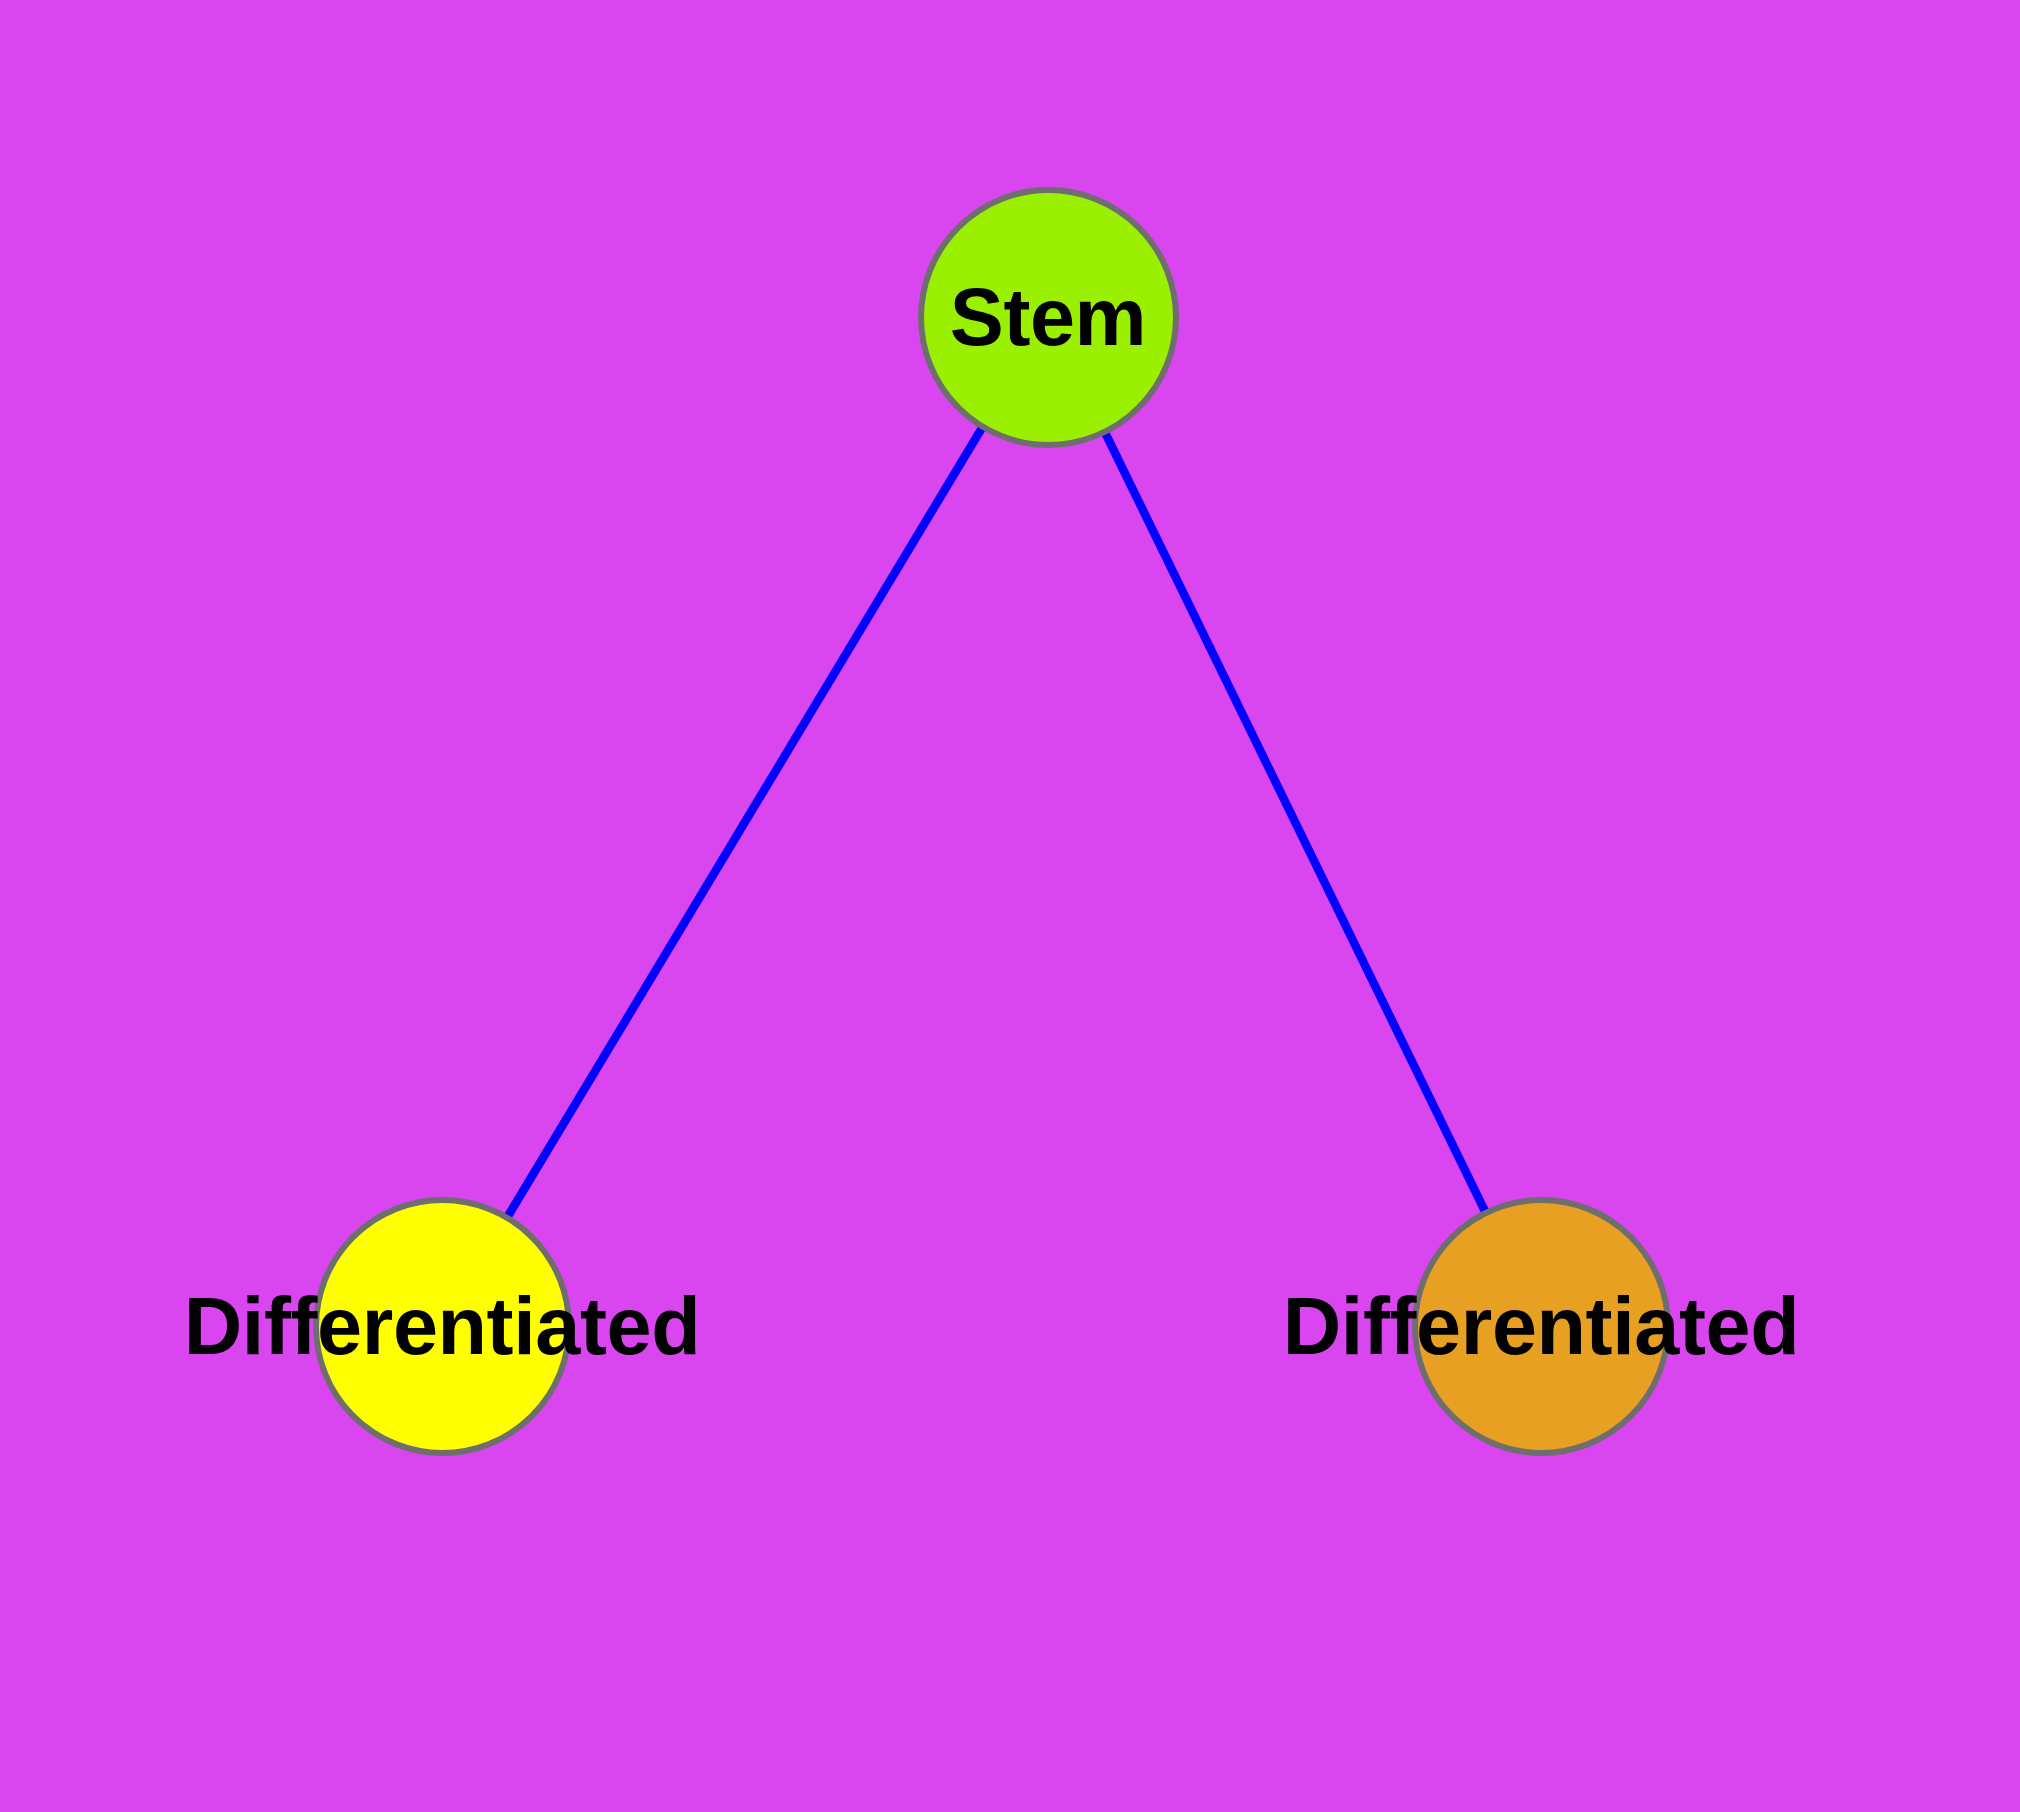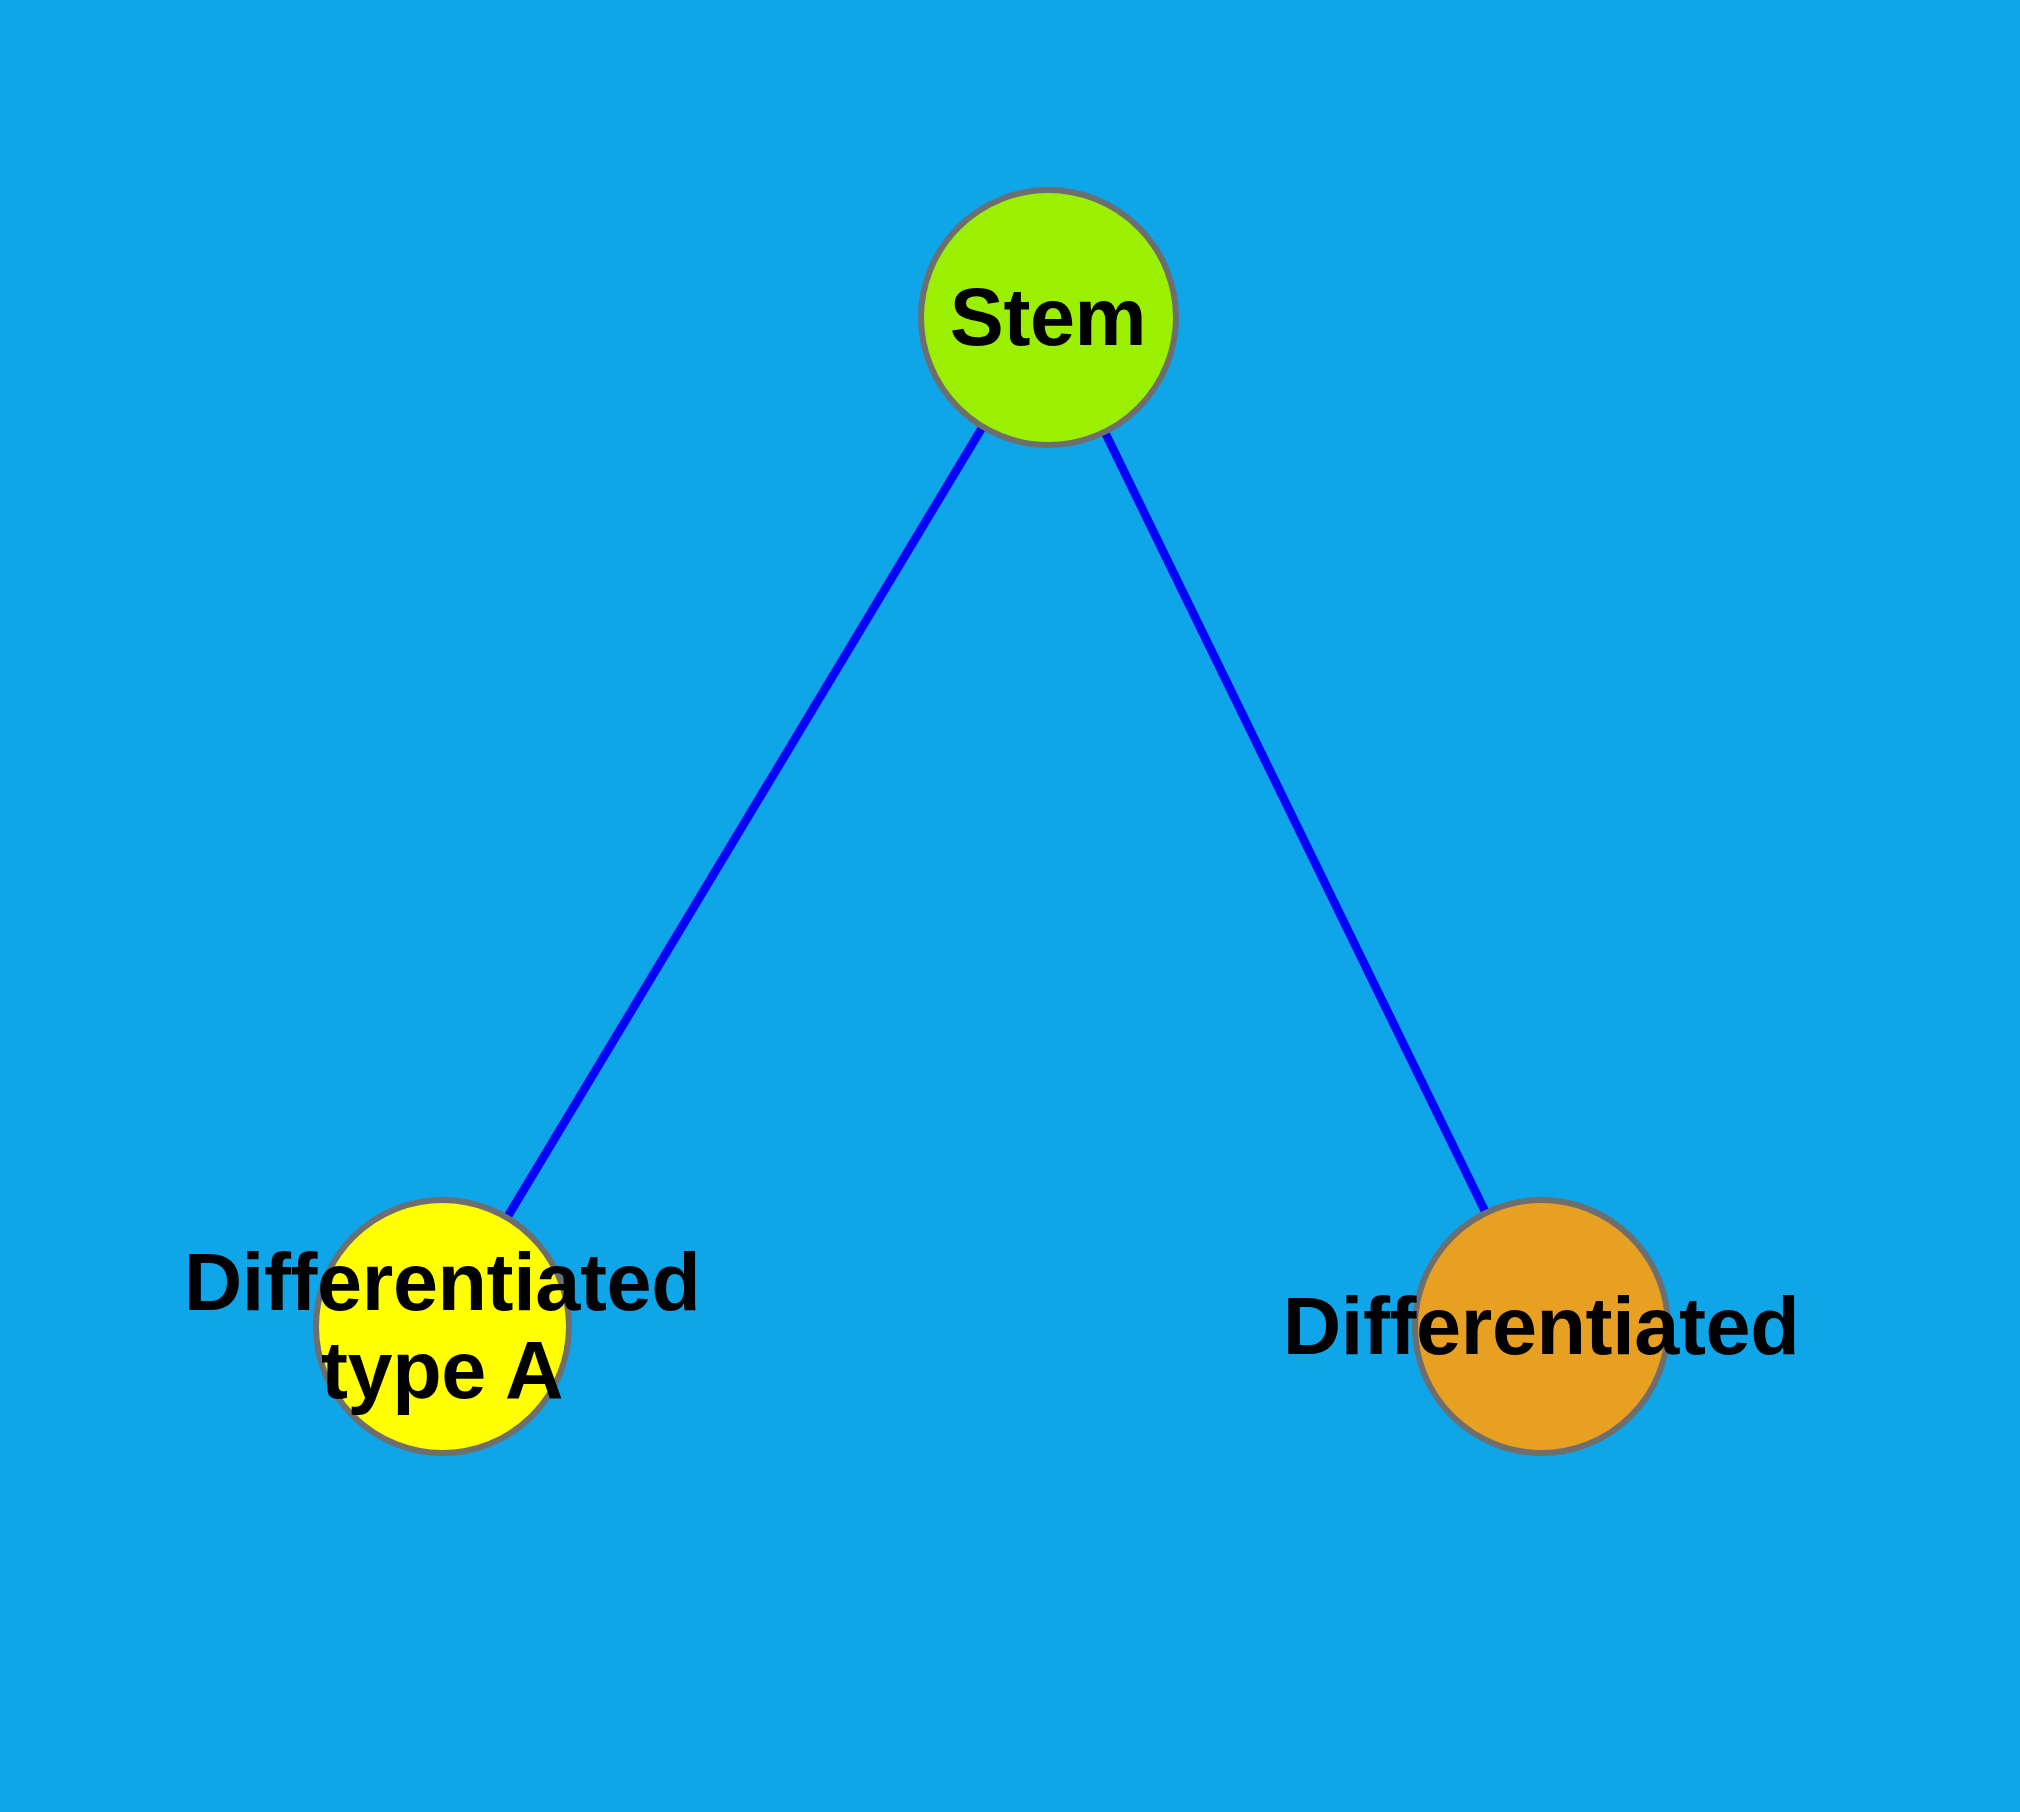--- a/index.html
+++ b/index.html
@@ -4,21 +4,21 @@
 <style>
   html, body {
     margin: 0;
     padding: 0;
     background: #ccccfc;
   }
   #canvas {
     position: relative;
     width: 2021px;
     height: 1812px;
-    background: #0ea5e9;
+    background: #d946ef;
     overflow: hidden;
     font-family: "Liberation Sans", "DejaVu Sans", sans-serif;
   }
   #graph-svg {
     position: absolute;
     top: 0;
     left: 0;
     width: 2021px;
     height: 1812px;
   }
@@ -67,21 +67,20 @@
     <div class="node-circle" style="width:261px; height:261px; background:#9af000;"></div>
     <div class="node-label">
       <span class="label-line">Stem</span>
     </div>
   </div>
 
   <div class="node-group" style="left:442px; top:1326px; width:259px; height:259px;">
     <div class="node-circle" style="width:259px; height:259px; background:#ffff00;"></div>
     <div class="node-label">
       <span class="label-line">Differentiated</span>
-      <span class="label-line">type A</span>
     </div>
   </div>
 
   <div class="node-group" style="left:1541px; top:1326px; width:259px; height:259px;">
     <div class="node-circle" style="width:259px; height:259px; background:#e8a022;"></div>
     <div class="node-label">
       <span class="label-line">Differentiated</span>
     </div>
   </div>
 

